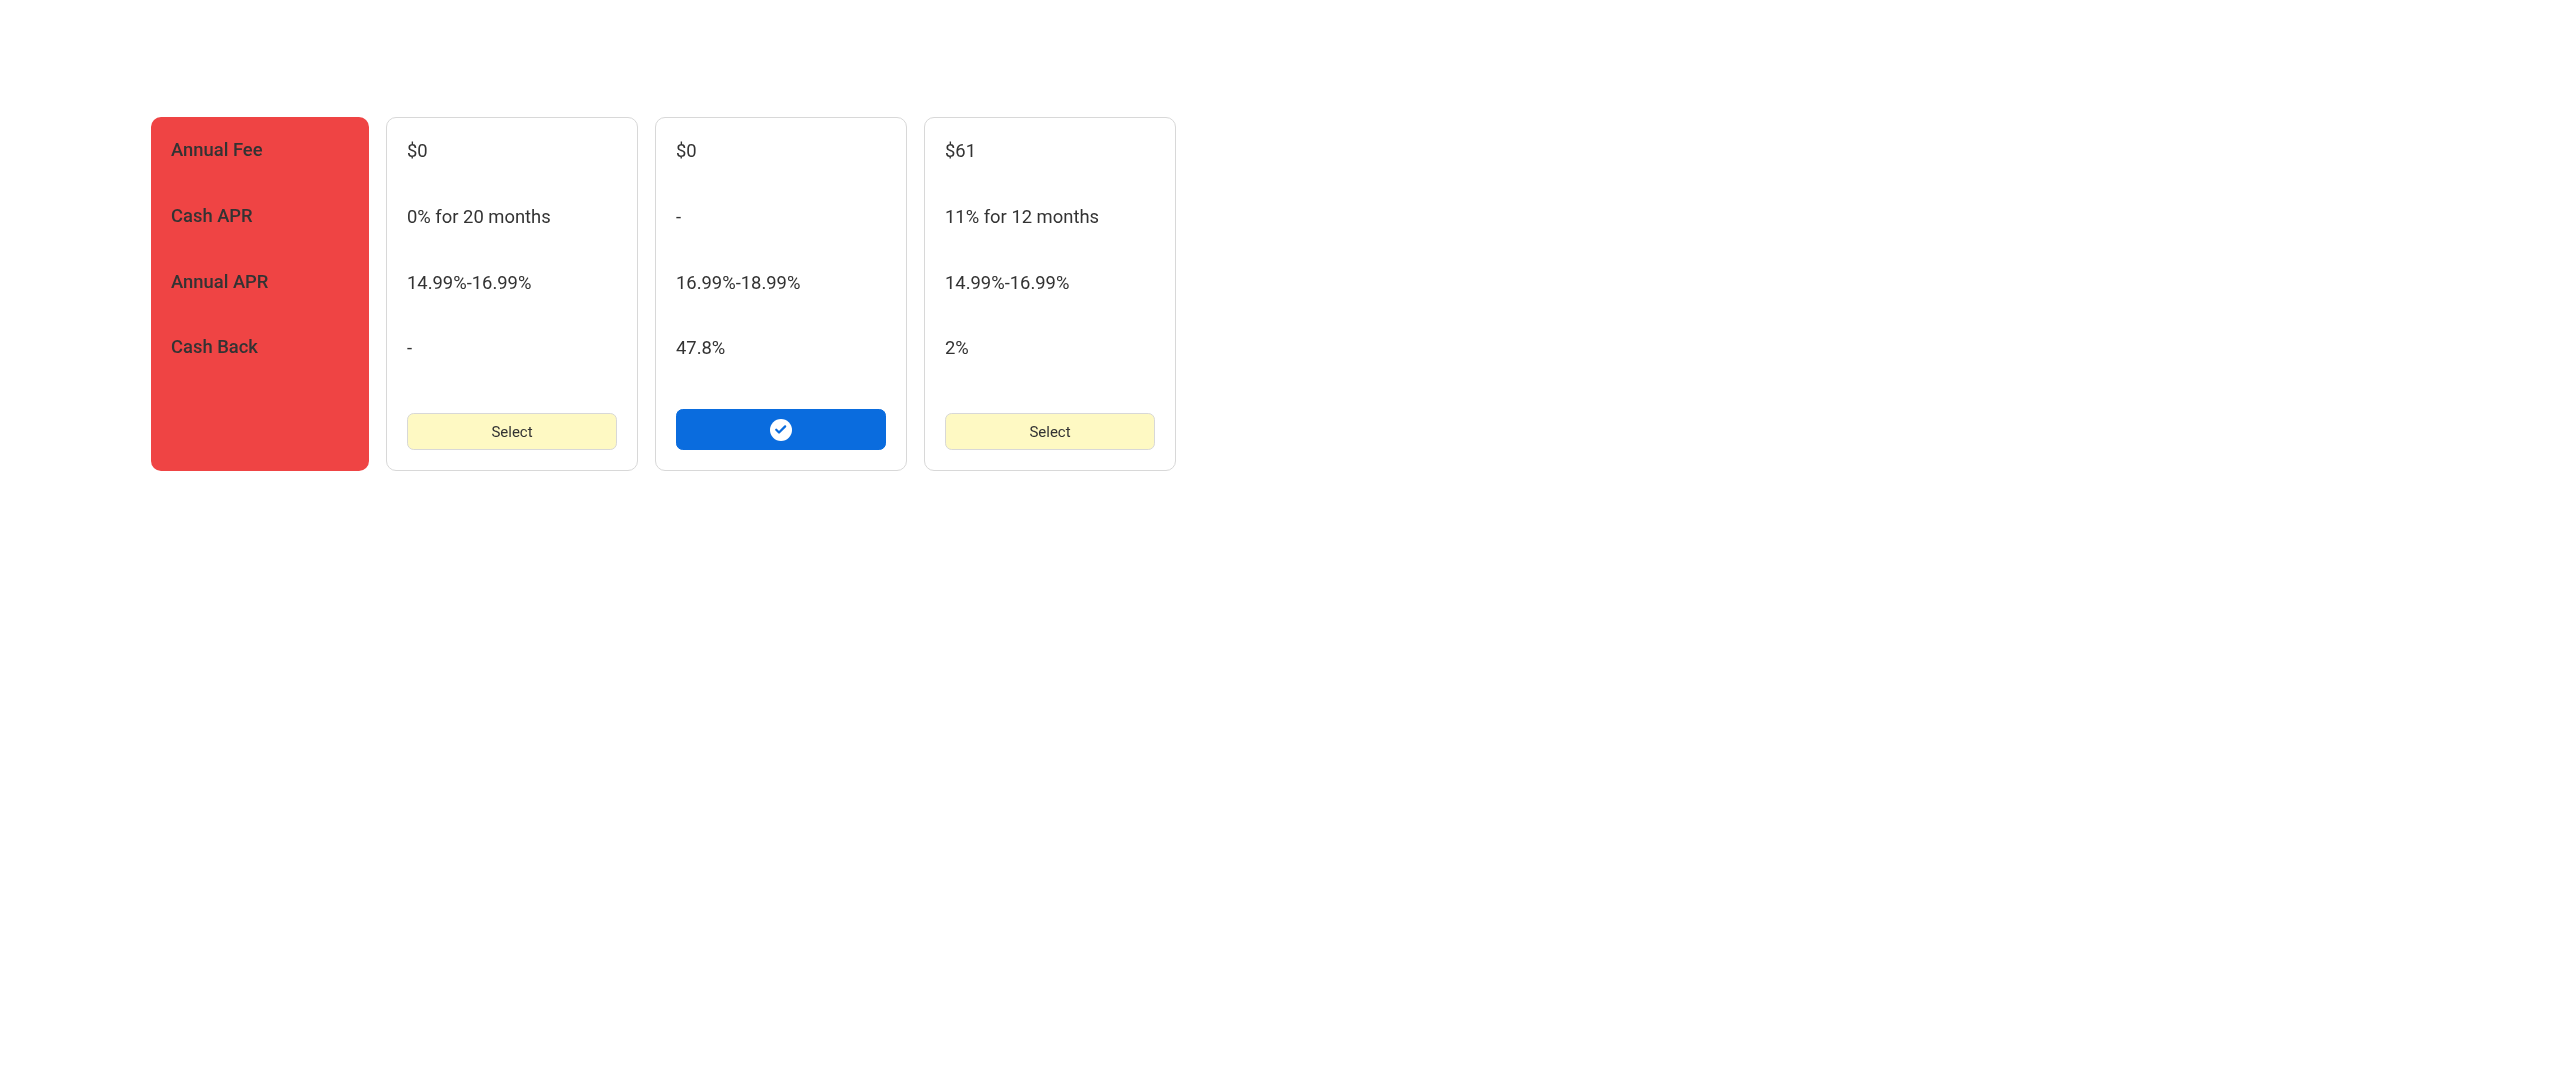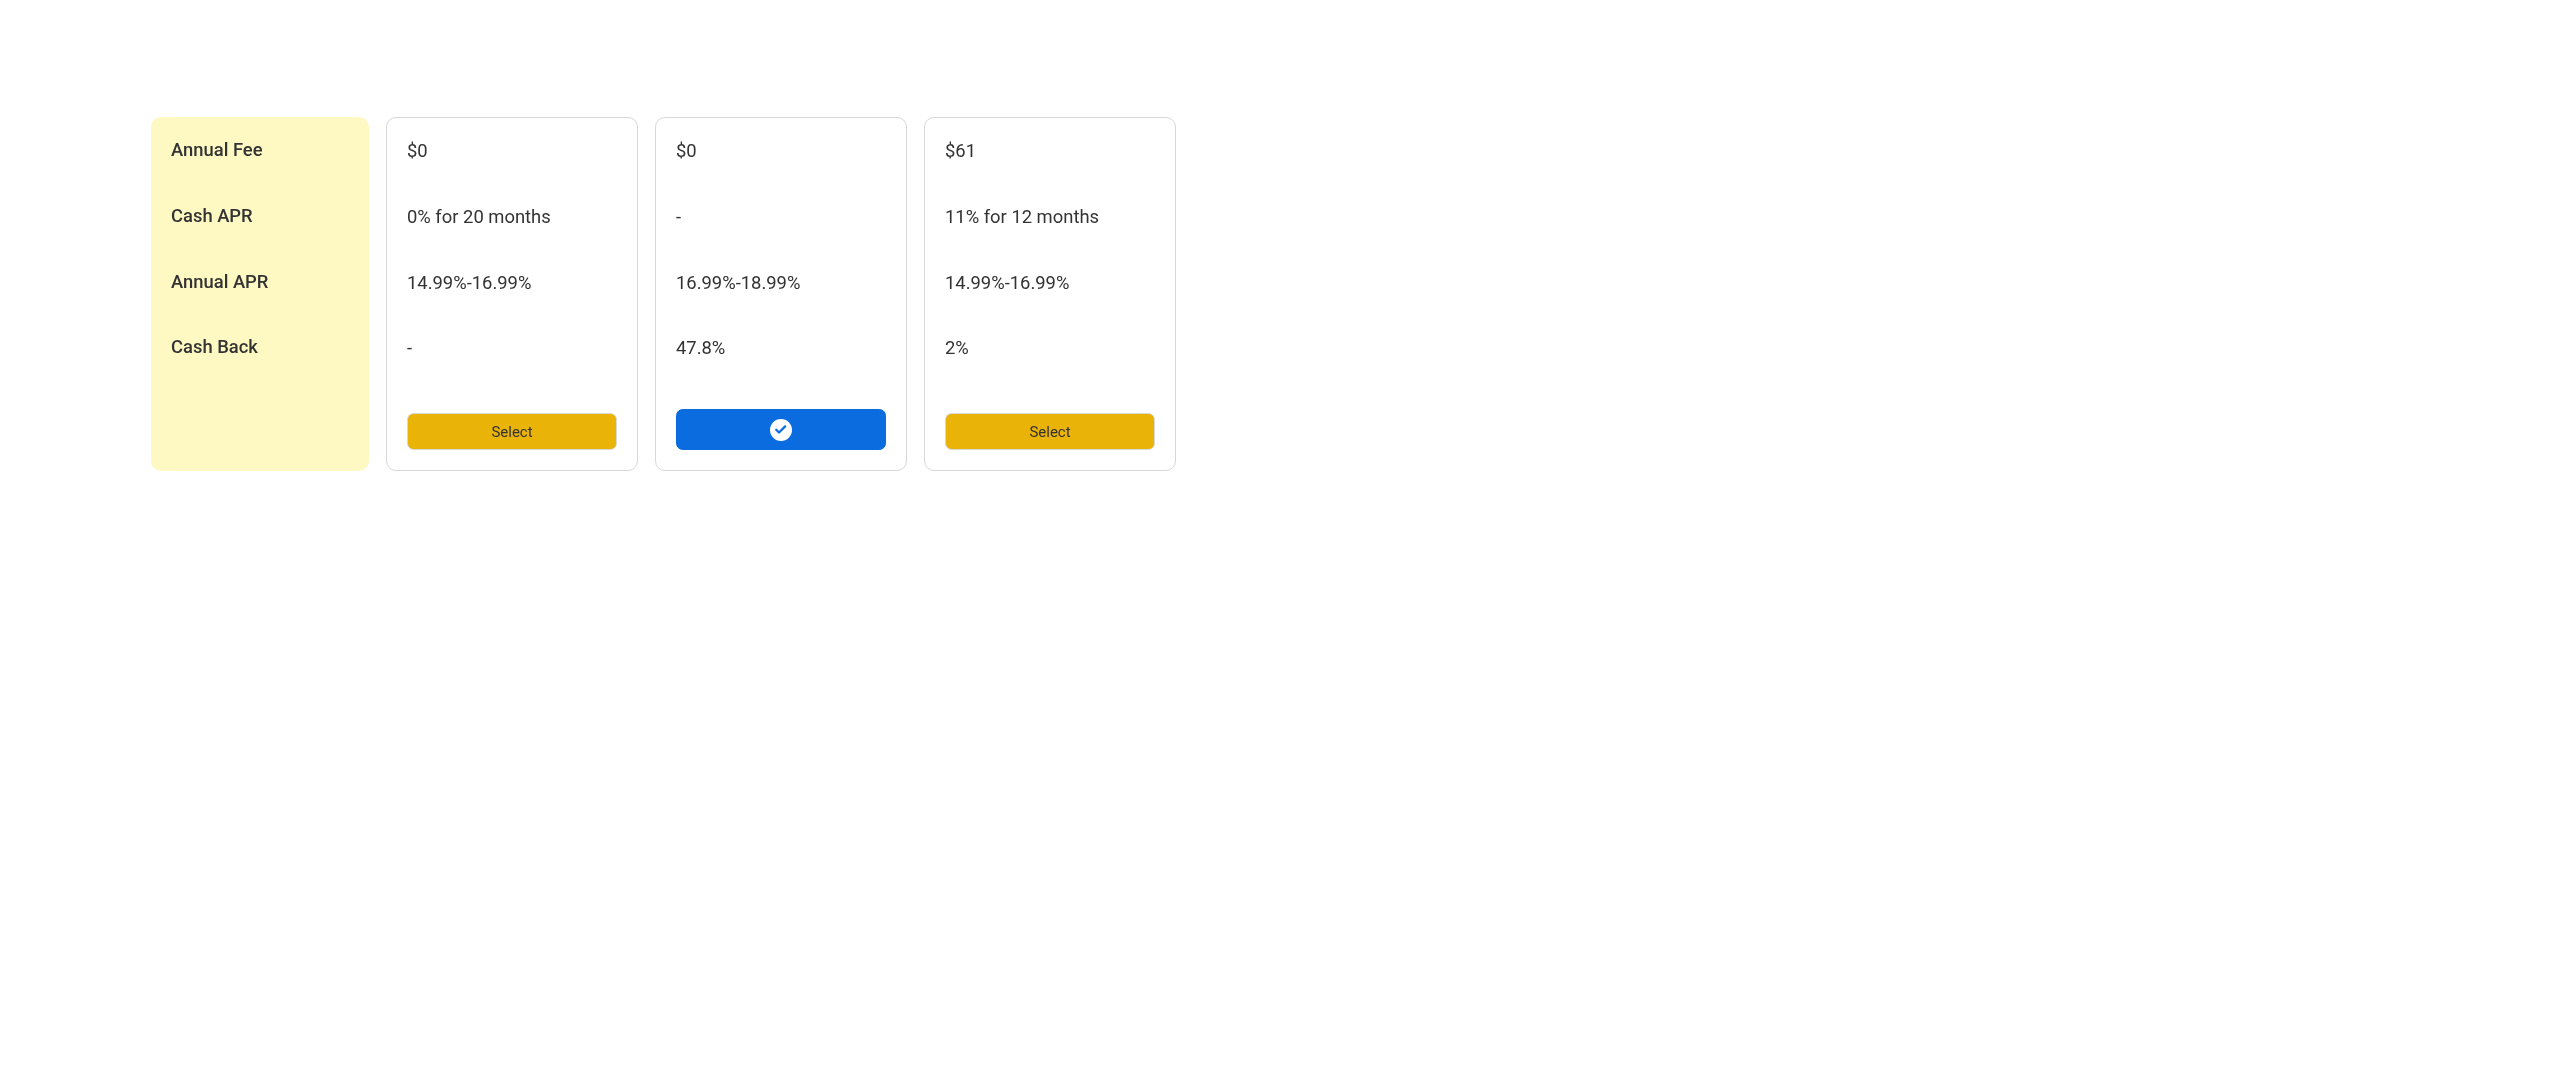--- a/index.html
+++ b/index.html
@@ -16,21 +16,21 @@
       color: #1a1a1a;
     }
 
     .comparison-container {
       display: flex;
       gap: 17px;
       align-items: stretch;
     }
 
     .labels-column {
-      background: #fef9c3;
+      background: #ef4444;
       border-radius: 10px;
       padding: 20px 20px 20px 20px;
       width: 218px;
       display: flex;
       flex-direction: column;
     }
 
     .labels-column .row-label {
       font-weight: 500;
       color: #333;
@@ -55,21 +55,21 @@
     }
 
     .button-wrapper {
       margin-top: auto;
       padding-top: 8.4px;
     }
 
     .select-button {
       width: 100%;
       padding: 8.4px 0;
-      background: #eab308;
+      background: #fef9c3;
       border: 0.8px solid #d8d8d8;
       border-radius: 6.7px;
       font-size: 15px;
       color: #333;
       cursor: pointer;
       font-family: inherit;
     }
 
     .select-button.selected {
       background: #0a6cde;

